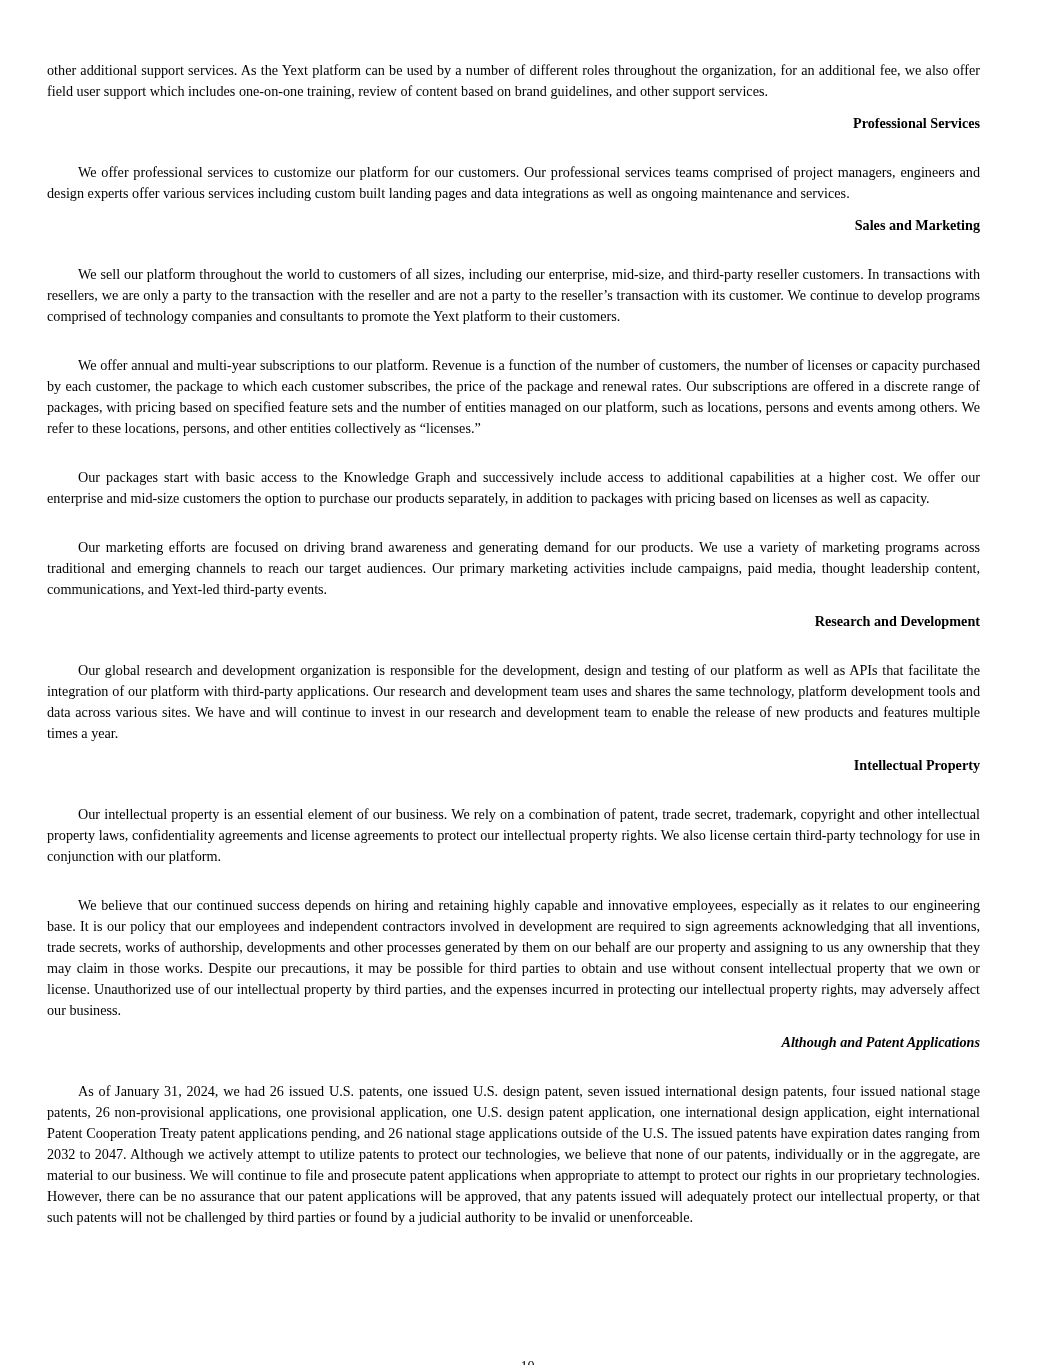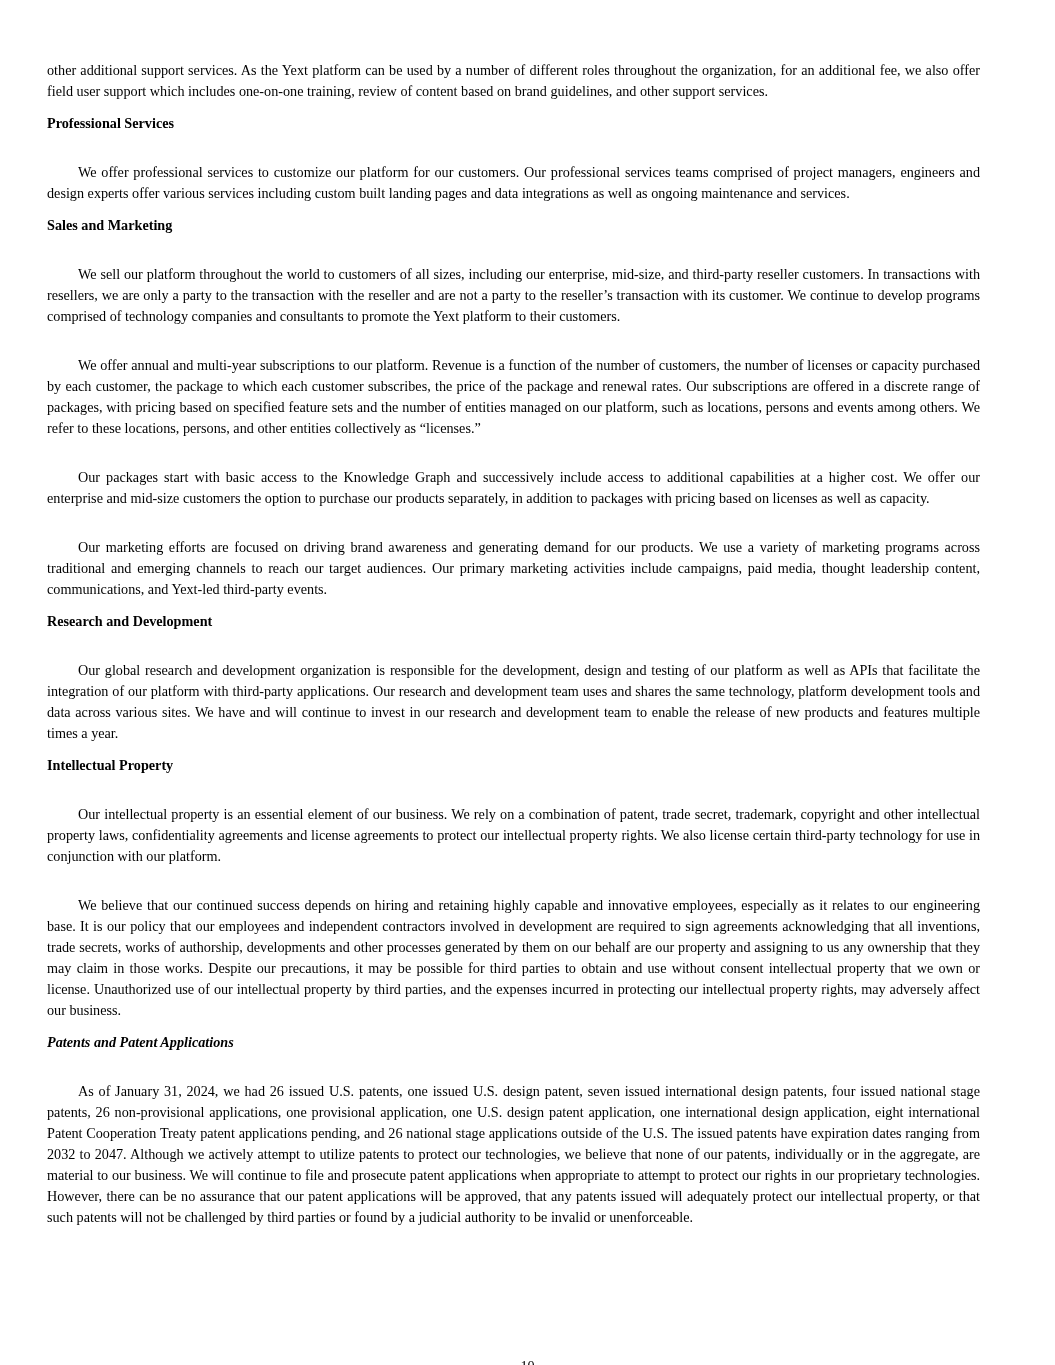--- a/index.html
+++ b/index.html
@@ -27,21 +27,21 @@
   }
   .para.indent {
     text-indent: 31px;
     margin-top: 28px;
   }
   .heading {
     font-weight: bold;
     font-size: 14.2px;
     line-height: 21px;
     margin-bottom: 11px;
-    text-align: left;
+    text-align: right;
   }
   .heading.italic {
     font-style: italic;
   }
   .page-number {
     position: absolute;
     top: 1356px;
     left: 0;
     width: 1055px;
     text-align: center;
@@ -59,17 +59,17 @@
   <h3 class="heading">Sales and Marketing</h3>
   <p class="para indent">We sell our platform throughout the world to customers of all sizes, including our enterprise, mid-size, and third-party reseller customers. In transactions with resellers, we are only a party to the transaction with the reseller and are not a party to the reseller’s transaction with its customer. We continue to develop programs comprised of technology companies and consultants to promote the Yext platform to their customers.</p>
   <p class="para indent">We offer annual and multi-year subscriptions to our platform. Revenue is a function of the number of customers, the number of licenses or capacity purchased by each customer, the package to which each customer subscribes, the price of the package and renewal rates. Our subscriptions are offered in a discrete range of packages, with pricing based on specified feature sets and the number of entities managed on our platform, such as locations, persons and events among others. We refer to these locations, persons, and other entities collectively as “licenses.”</p>
   <p class="para indent">Our packages start with basic access to the Knowledge Graph and successively include access to additional capabilities at a higher cost. We offer our enterprise and mid-size customers the option to purchase our products separately, in addition to packages with pricing based on licenses as well as capacity.</p>
   <p class="para indent">Our marketing efforts are focused on driving brand awareness and generating demand for our products. We use a variety of marketing programs across traditional and emerging channels to reach our target audiences. Our primary marketing activities include campaigns, paid media, thought leadership content, communications, and Yext-led third-party events.</p>
   <h3 class="heading">Research and Development</h3>
   <p class="para indent">Our global research and development organization is responsible for the development, design and testing of our platform as well as APIs that facilitate the integration of our platform with third-party applications. Our research and development team uses and shares the same technology, platform development tools and data across various sites. We have and will continue to invest in our research and development team to enable the release of new products and features multiple times a year.</p>
   <h3 class="heading">Intellectual Property</h3>
   <p class="para indent">Our intellectual property is an essential element of our business. We rely on a combination of patent, trade secret, trademark, copyright and other intellectual property laws, confidentiality agreements and license agreements to protect our intellectual property rights. We also license certain third-party technology for use in conjunction with our platform.</p>
   <p class="para indent">We believe that our continued success depends on hiring and retaining highly capable and innovative employees, especially as it relates to our engineering base. It is our policy that our employees and independent contractors involved in development are required to sign agreements acknowledging that all inventions, trade secrets, works of authorship, developments and other processes generated by them on our behalf are our property and assigning to us any ownership that they may claim in those works. Despite our precautions, it may be possible for third parties to obtain and use without consent intellectual property that we own or license. Unauthorized use of our intellectual property by third parties, and the expenses incurred in protecting our intellectual property rights, may adversely affect our business.</p>
-  <h3 class="heading italic">Patents and Patent Applications</h3>
+  <h3 class="heading italic">Although and Patent Applications</h3>
   <p class="para indent">As of January 31, 2024, we had 26 issued U.S. patents, one issued U.S. design patent, seven issued international design patents, four issued national stage patents, 26 non-provisional applications, one provisional application, one U.S. design patent application, one international design application, eight international Patent Cooperation Treaty patent applications pending, and 26 national stage applications outside of the U.S. The issued patents have expiration dates ranging from 2032 to 2047. Although we actively attempt to utilize patents to protect our technologies, we believe that none of our patents, individually or in the aggregate, are material to our business. We will continue to file and prosecute patent applications when appropriate to attempt to protect our rights in our proprietary technologies. However, there can be no assurance that our patent applications will be approved, that any patents issued will adequately protect our intellectual property, or that such patents will not be challenged by third parties or found by a judicial authority to be invalid or unenforceable.</p>
 </div>
 
 <div class="page-number">10</div>
 
 </body></html>

